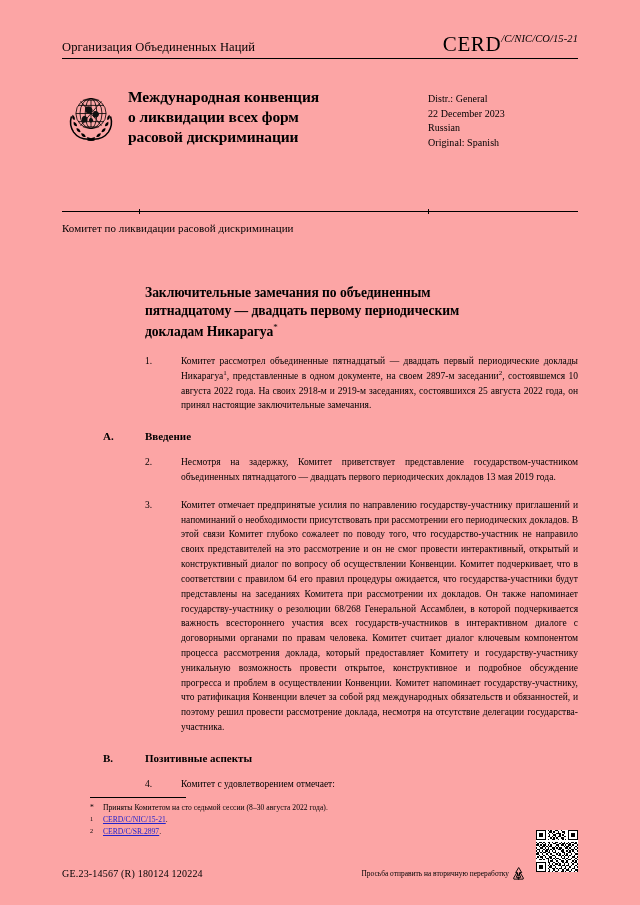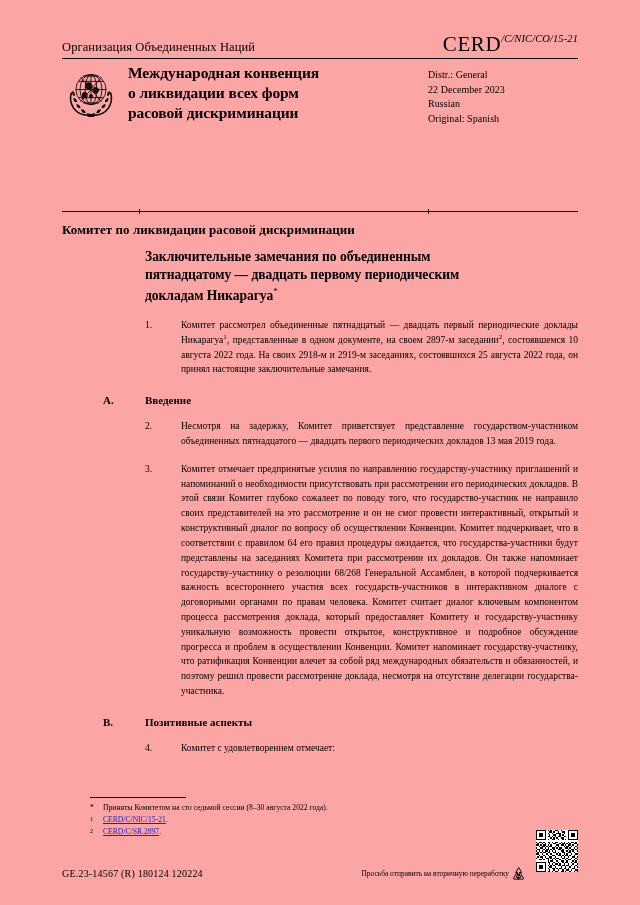--- a/index.html
+++ b/index.html
@@ -55,21 +55,21 @@
     font-style: italic;
   }
   .rule-thin {
     margin-top: 3px;
     border-top: 1.1px solid #000;
     width: 100%;
   }
 
   .masthead-body {
     display: flex;
-    margin-top: 4px;
+    margin-top: 28px;
     justify-content: flex-end;
   }
   .emblem-wrap {
     width: 62px;
     flex: 0 0 62px;
     padding-top: 1px;
   }
   .emblem {
     display: block;
     width: 58px;
@@ -109,39 +109,40 @@
     top: -2px;
     width: 1px;
     height: 5px;
     background: #000;
   }
   .committee {
     position: absolute;
     left: 62px;
     top: 222px;
     width: 516px;
-    font-weight: bold;
-    font-size: 13px;
+    font-weight: normal;
+    font-size: 11px;
     letter-spacing: 0.05px;
   }
 
   
   .content {
     position: absolute;
     left: 62px;
     top: 248px;
     width: 516px;
   }
   .doc-title {
     margin-left: 83px;
     width: 350px;
     font-weight: bold;
     font-size: 13.6px;
     line-height: 1.36;
     letter-spacing: -0.05px;
+    margin-top: 36px;
   }
   .doc-title .star {
     font-weight: normal;
     font-size: 9px;
     vertical-align: super;
   }
 
   .para {
     display: flex;
     margin-left: 83px;

